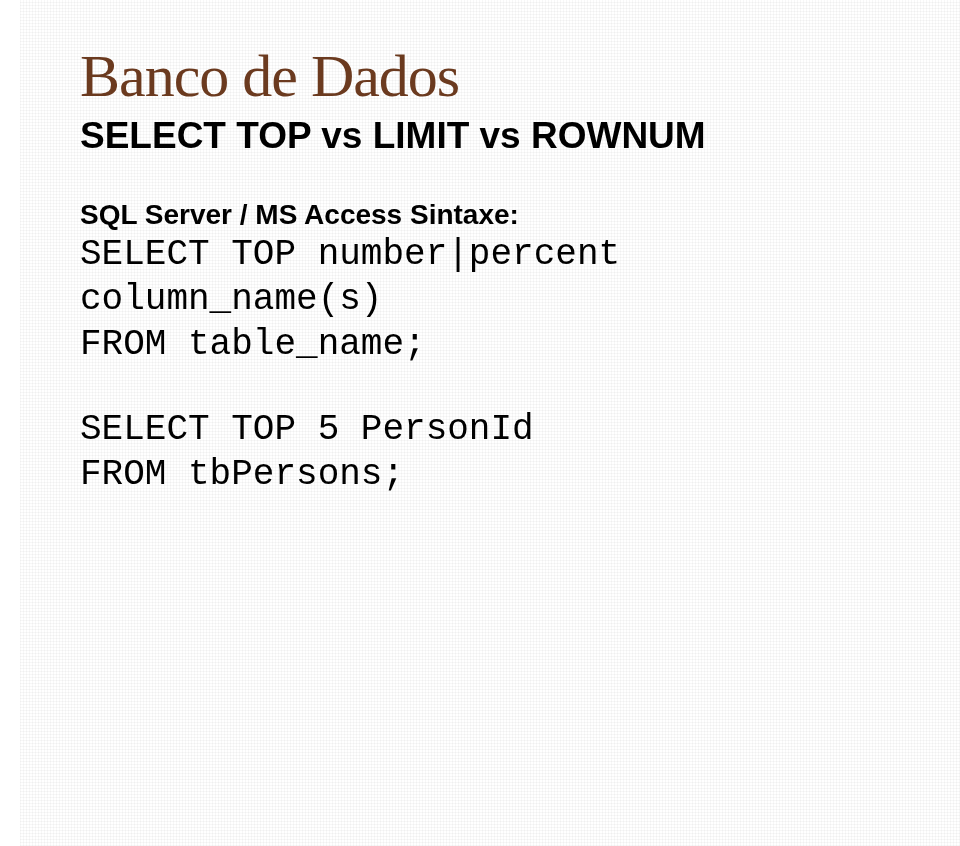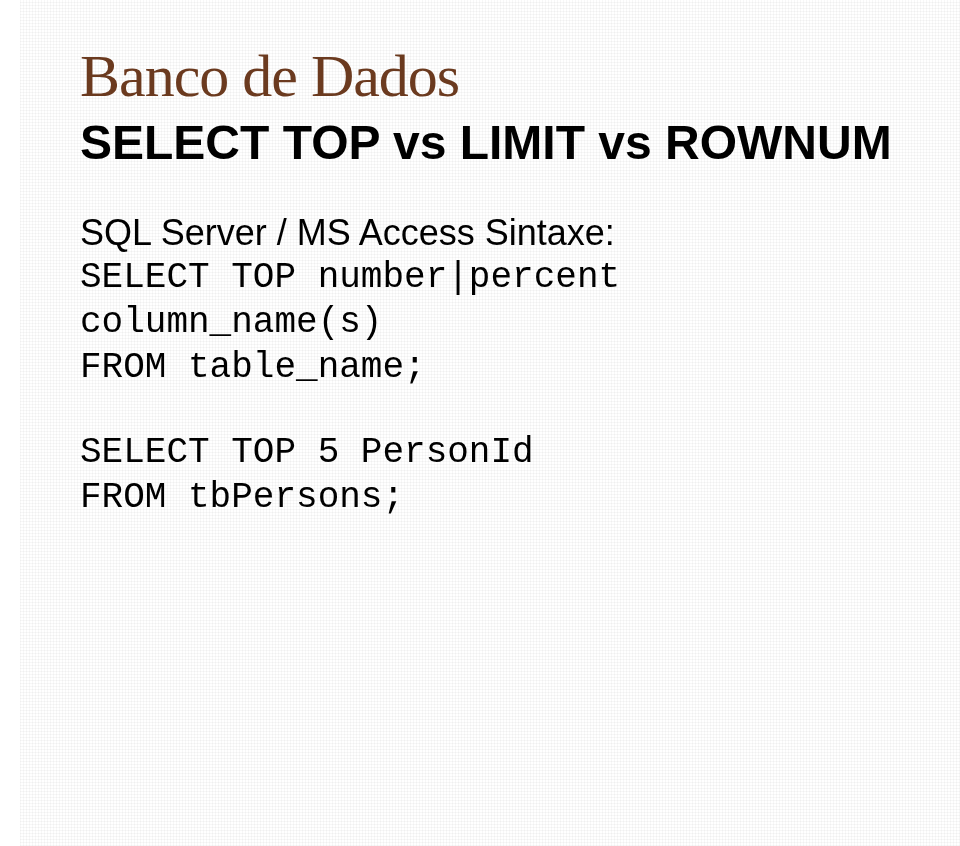--- a/index.html
+++ b/index.html
@@ -39,32 +39,32 @@
   .title {
     font-family: Georgia, "Times New Roman", serif;
     font-size: 60px;
     font-weight: 400;
     color: #6b3a1f;
     letter-spacing: -1px;
     margin-bottom: 4px;
   }
   .subtitle {
     font-family: "Segoe UI", Arial, sans-serif;
-    font-size: 48px;
+    font-size: 37px;
     font-weight: 700;
     color: #000000;
     margin-bottom: 40px;
   }
   .block {
     margin-bottom: 40px;
   }
   .label {
     font-family: "Segoe UI", Arial, sans-serif;
-    font-size: 36px;
-    font-weight: 400;
+    font-size: 28px;
+    font-weight: 700;
     color: #000000;
     line-height: 1.25;
   }
   .code {
     font-family: "Courier New", Courier, monospace;
     font-size: 36px;
     font-weight: 400;
     color: #000000;
     white-space: pre;
     line-height: 1.25;

